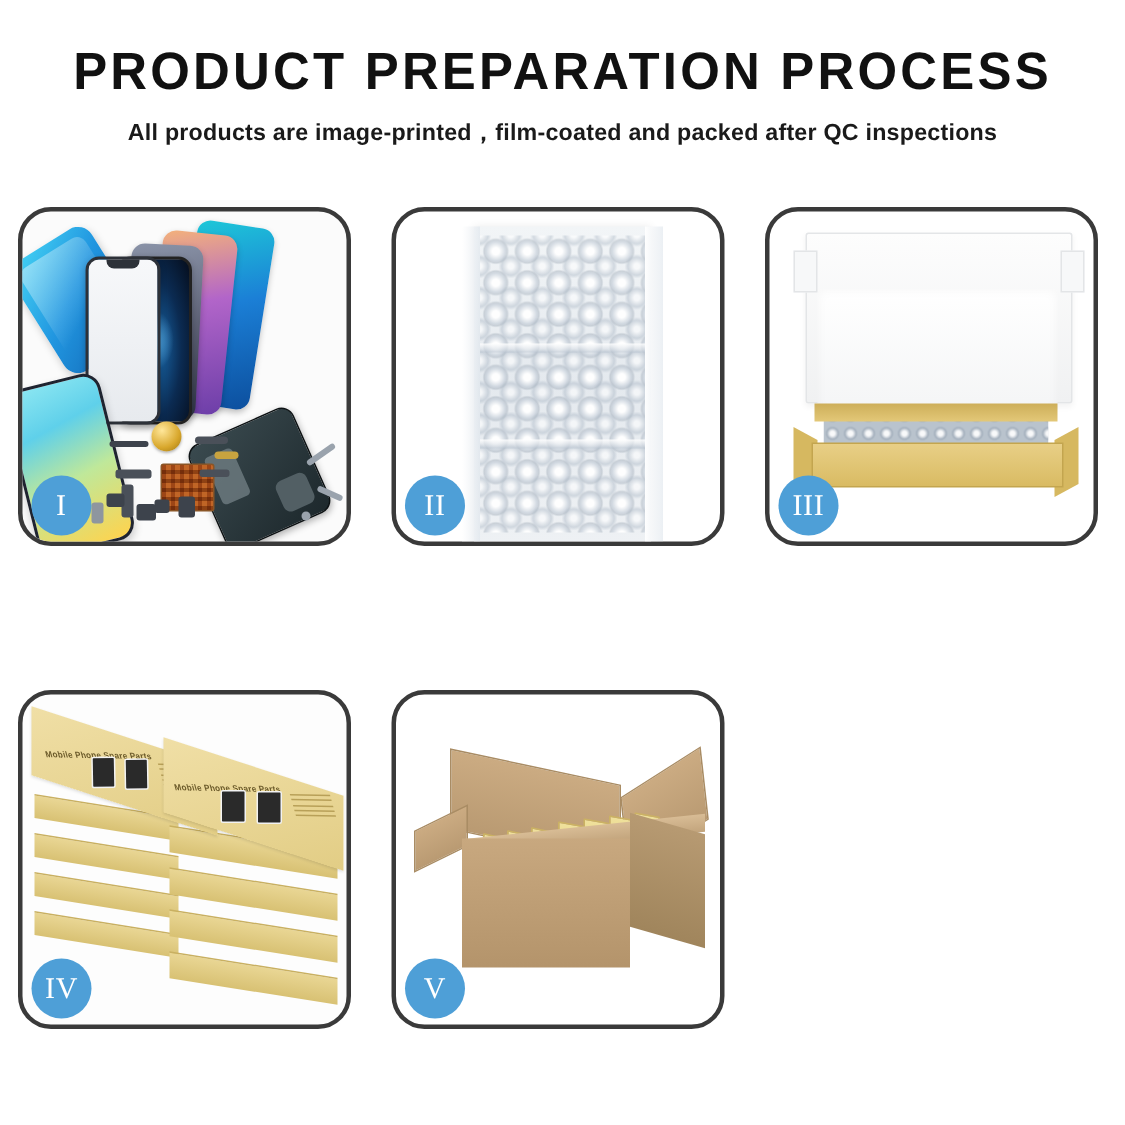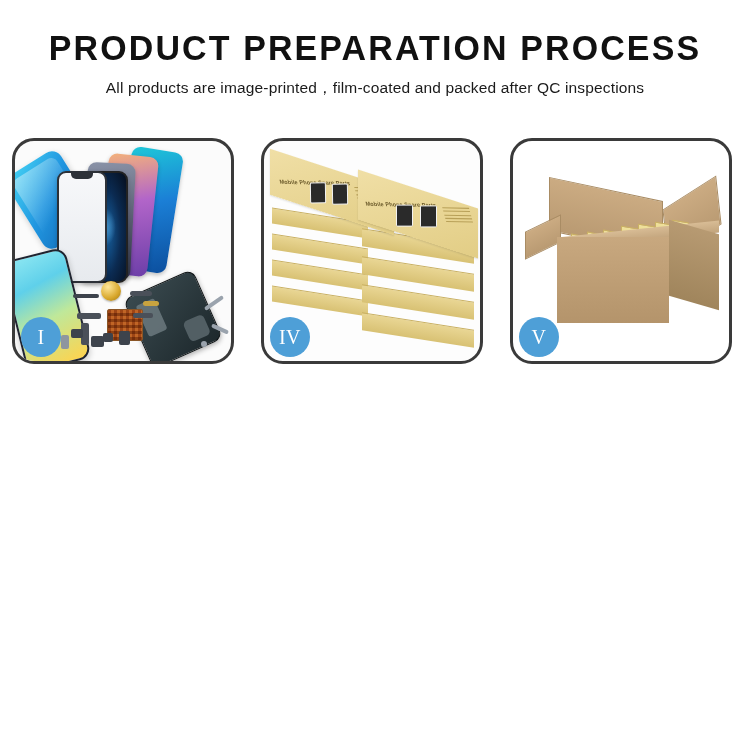--- a/index.html
+++ b/index.html
@@ -15,21 +15,21 @@
     font-size:35px;
     font-weight:700;
     letter-spacing:2.2px;
     color:#111111;
     line-height:1.05;
     transform:scaleX(0.97);
     white-space:nowrap;
   }
   .subtitle{
     font-size:15.5px;
-    font-weight:400;
+    font-weight:700;
     color:#1a1a1a;
     letter-spacing:0.15px;
     margin-top:11px;
     white-space:nowrap;
   }
 
   .grid{
     position:absolute;
     left:12px; top:138px;
     width:726px;
@@ -237,21 +237,48 @@
       <div class="sp chip" style="left:76px;top:195px;width:13px;height:11px;border-radius:2px;"></div>
       <div class="sp chip" style="left:46px;top:194px;width:8px;height:14px;background:#8e969f;"></div>
       <div class="flex-cab" style="left:118px;top:172px;width:20px;height:5px;"></div>
       <div class="tool" style="left:188px;top:160px;width:22px;height:4px;transform:rotate(-35deg);"></div>
       <div class="tool" style="left:196px;top:186px;width:18px;height:4px;transform:rotate(24deg);"></div>
       <div class="tool" style="left:186px;top:200px;width:6px;height:6px;border-radius:50%;"></div>
     </div>
     <div class="badge">I</div>
   </div>
 
-
+  <div class="panel p2">
+    <div class="scene">
+      <div class="bw-sheet">
+        <div class="bw-bubbles"></div>
+        <div class="bw-bubbles2"></div>
+        <div class="bw-seam" style="top:78px;"></div>
+        <div class="bw-seam" style="top:142px;"></div>
+        <div class="bw-edge" style="left:-8px;"></div>
+        <div class="bw-edge" style="right:-8px;"></div>
+      </div>
+    </div>
+    <div class="badge">II</div>
+  </div>
+
+  <div class="panel p3">
+    <div class="scene">
+      <div class="m-lid"></div>
+      <div class="m-lid-tab" style="left:16px;top:26px;width:14px;height:26px;"></div>
+      <div class="m-lid-tab" style="left:194px;top:26px;width:14px;height:26px;"></div>
+      <div class="m-foam"></div>
+      <div class="m-bubbles"></div>
+      <div class="m-inner"></div>
+      <div class="m-left"></div>
+      <div class="m-right"></div>
+      <div class="m-front"></div>
+    </div>
+    <div class="badge">III</div>
+  </div>
 
   <div class="panel p4">
     <div class="scene">
 
       <div class="kb-side" style="left:8px;top:74px;width:96px;height:15px;transform:skewY(9deg);"></div>
       <div class="kb-side" style="left:8px;top:100px;width:96px;height:15px;transform:skewY(9deg);"></div>
       <div class="kb-side" style="left:8px;top:126px;width:96px;height:15px;transform:skewY(9deg);"></div>
       <div class="kb-side" style="left:8px;top:152px;width:96px;height:15px;transform:skewY(9deg);"></div>
 
       <div class="kb-side" style="left:98px;top:96px;width:112px;height:17px;transform:skewY(9deg);"></div>

